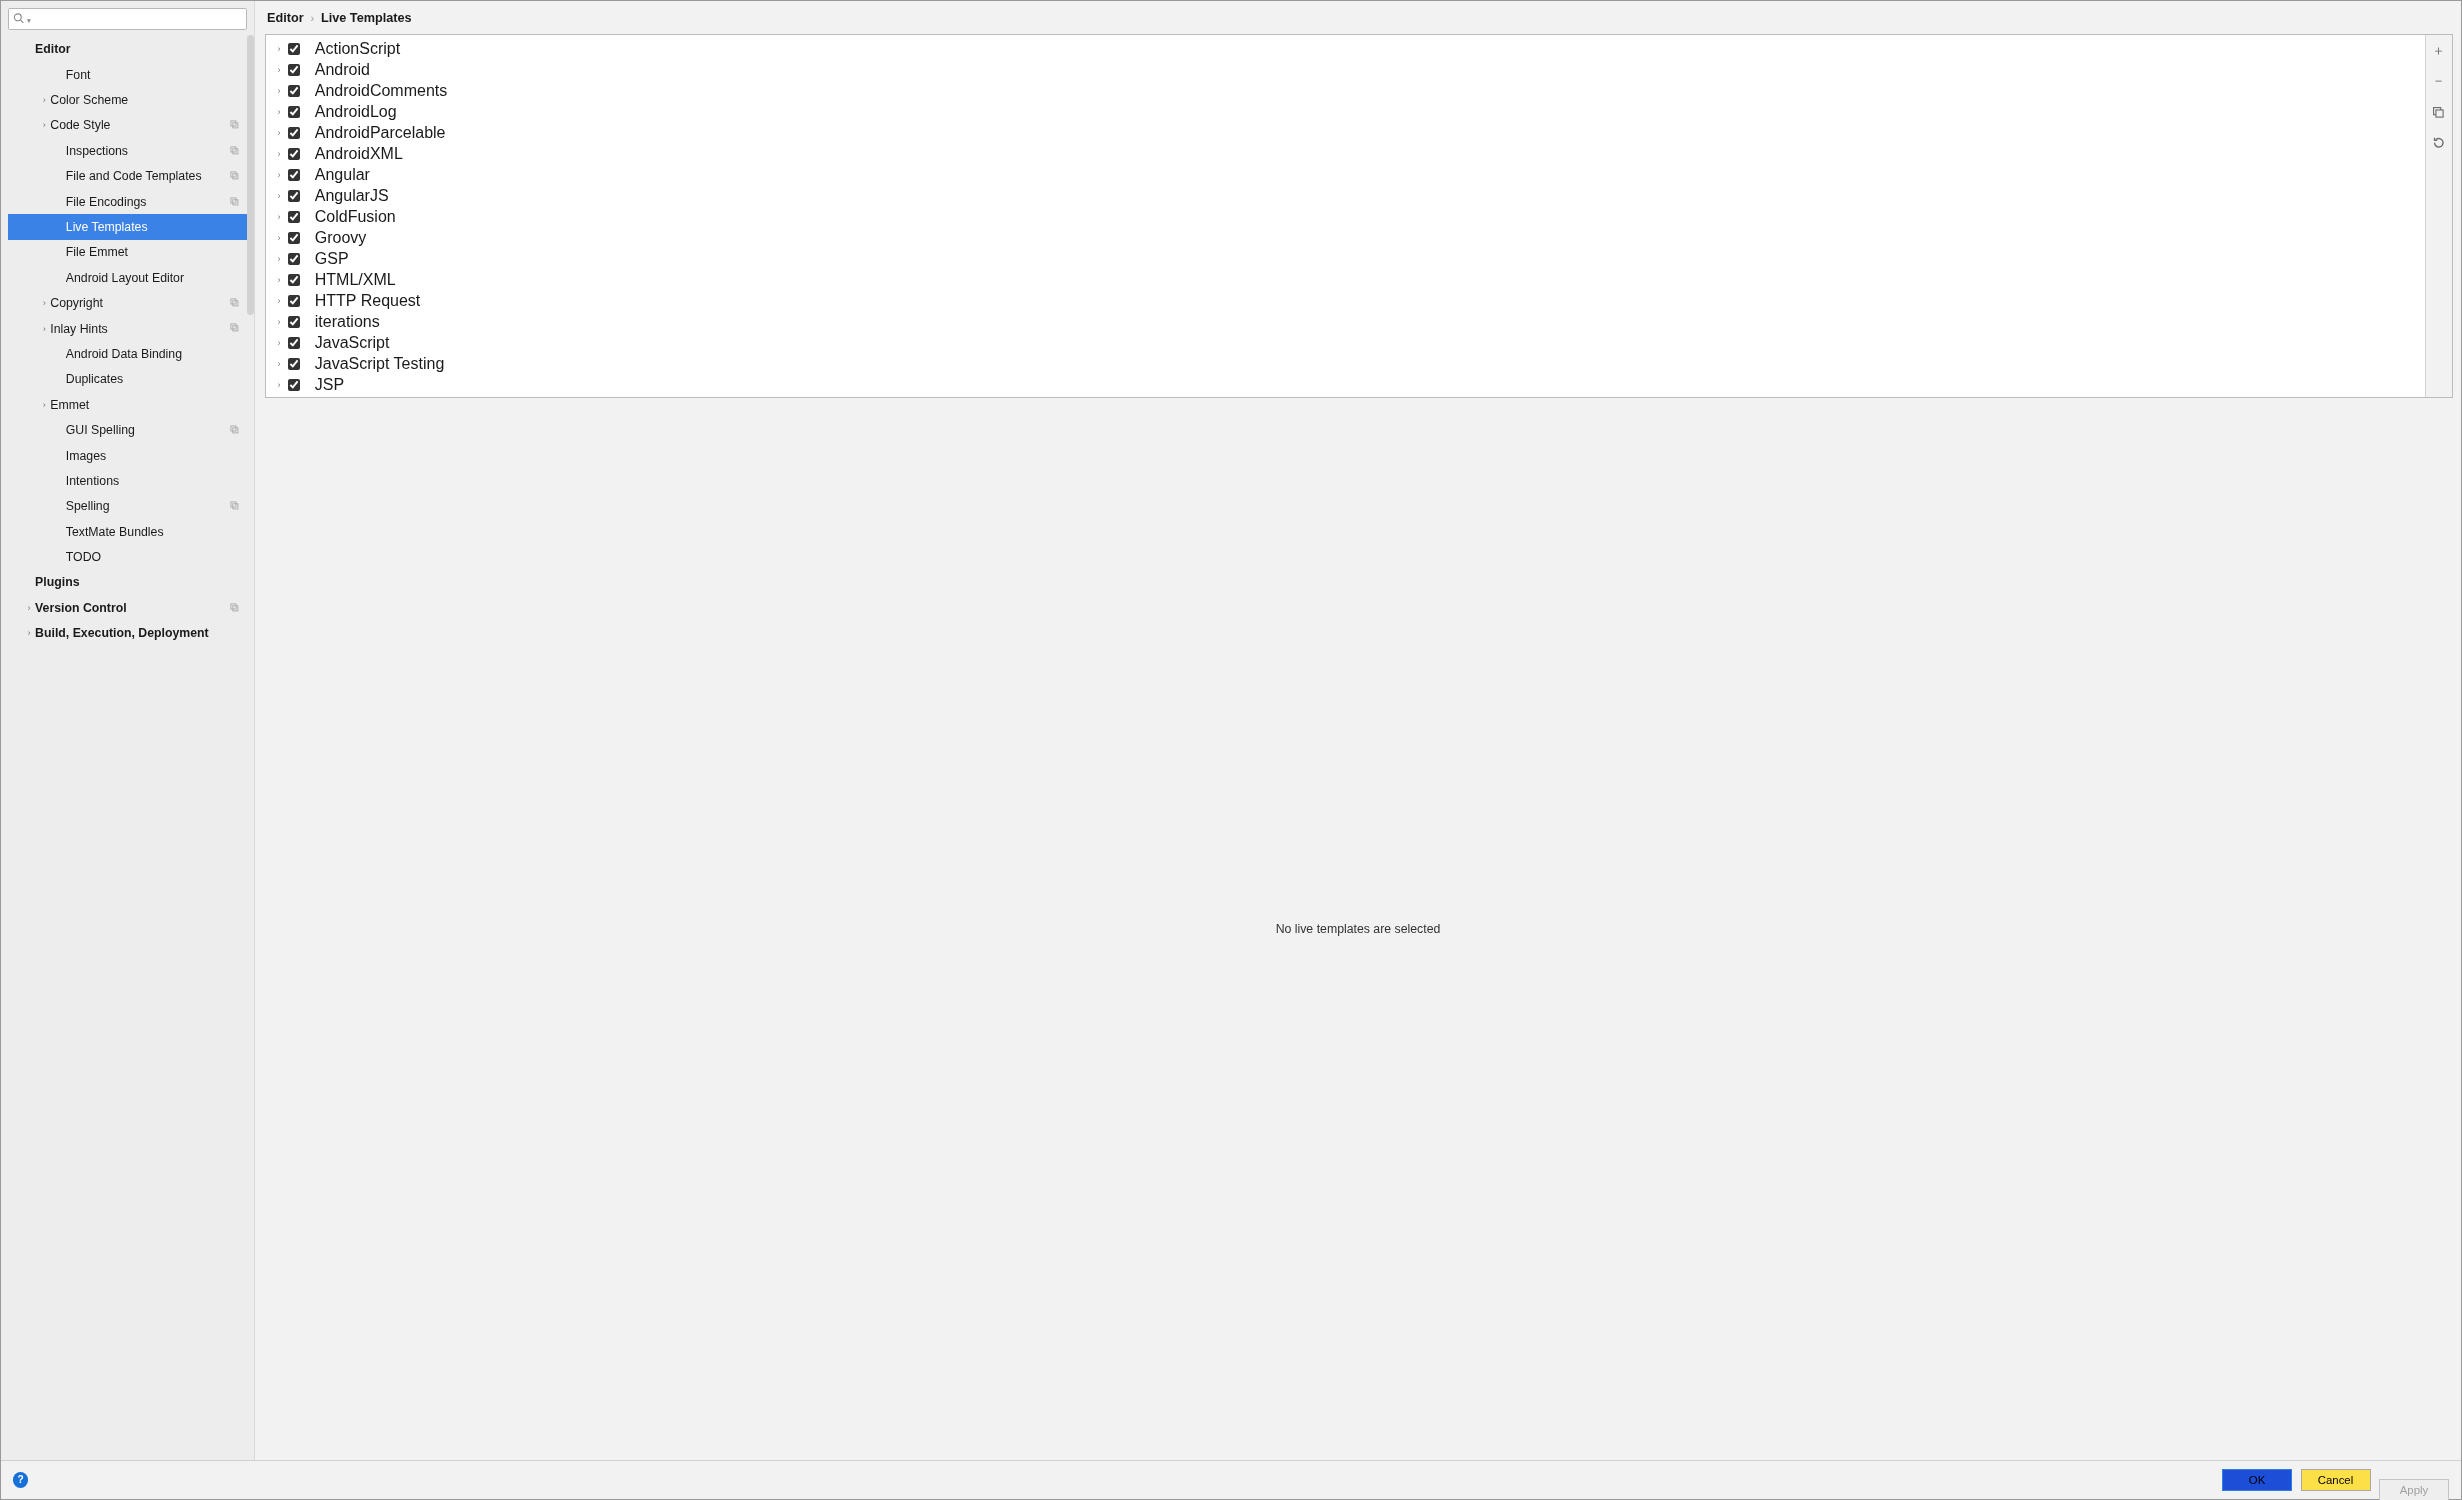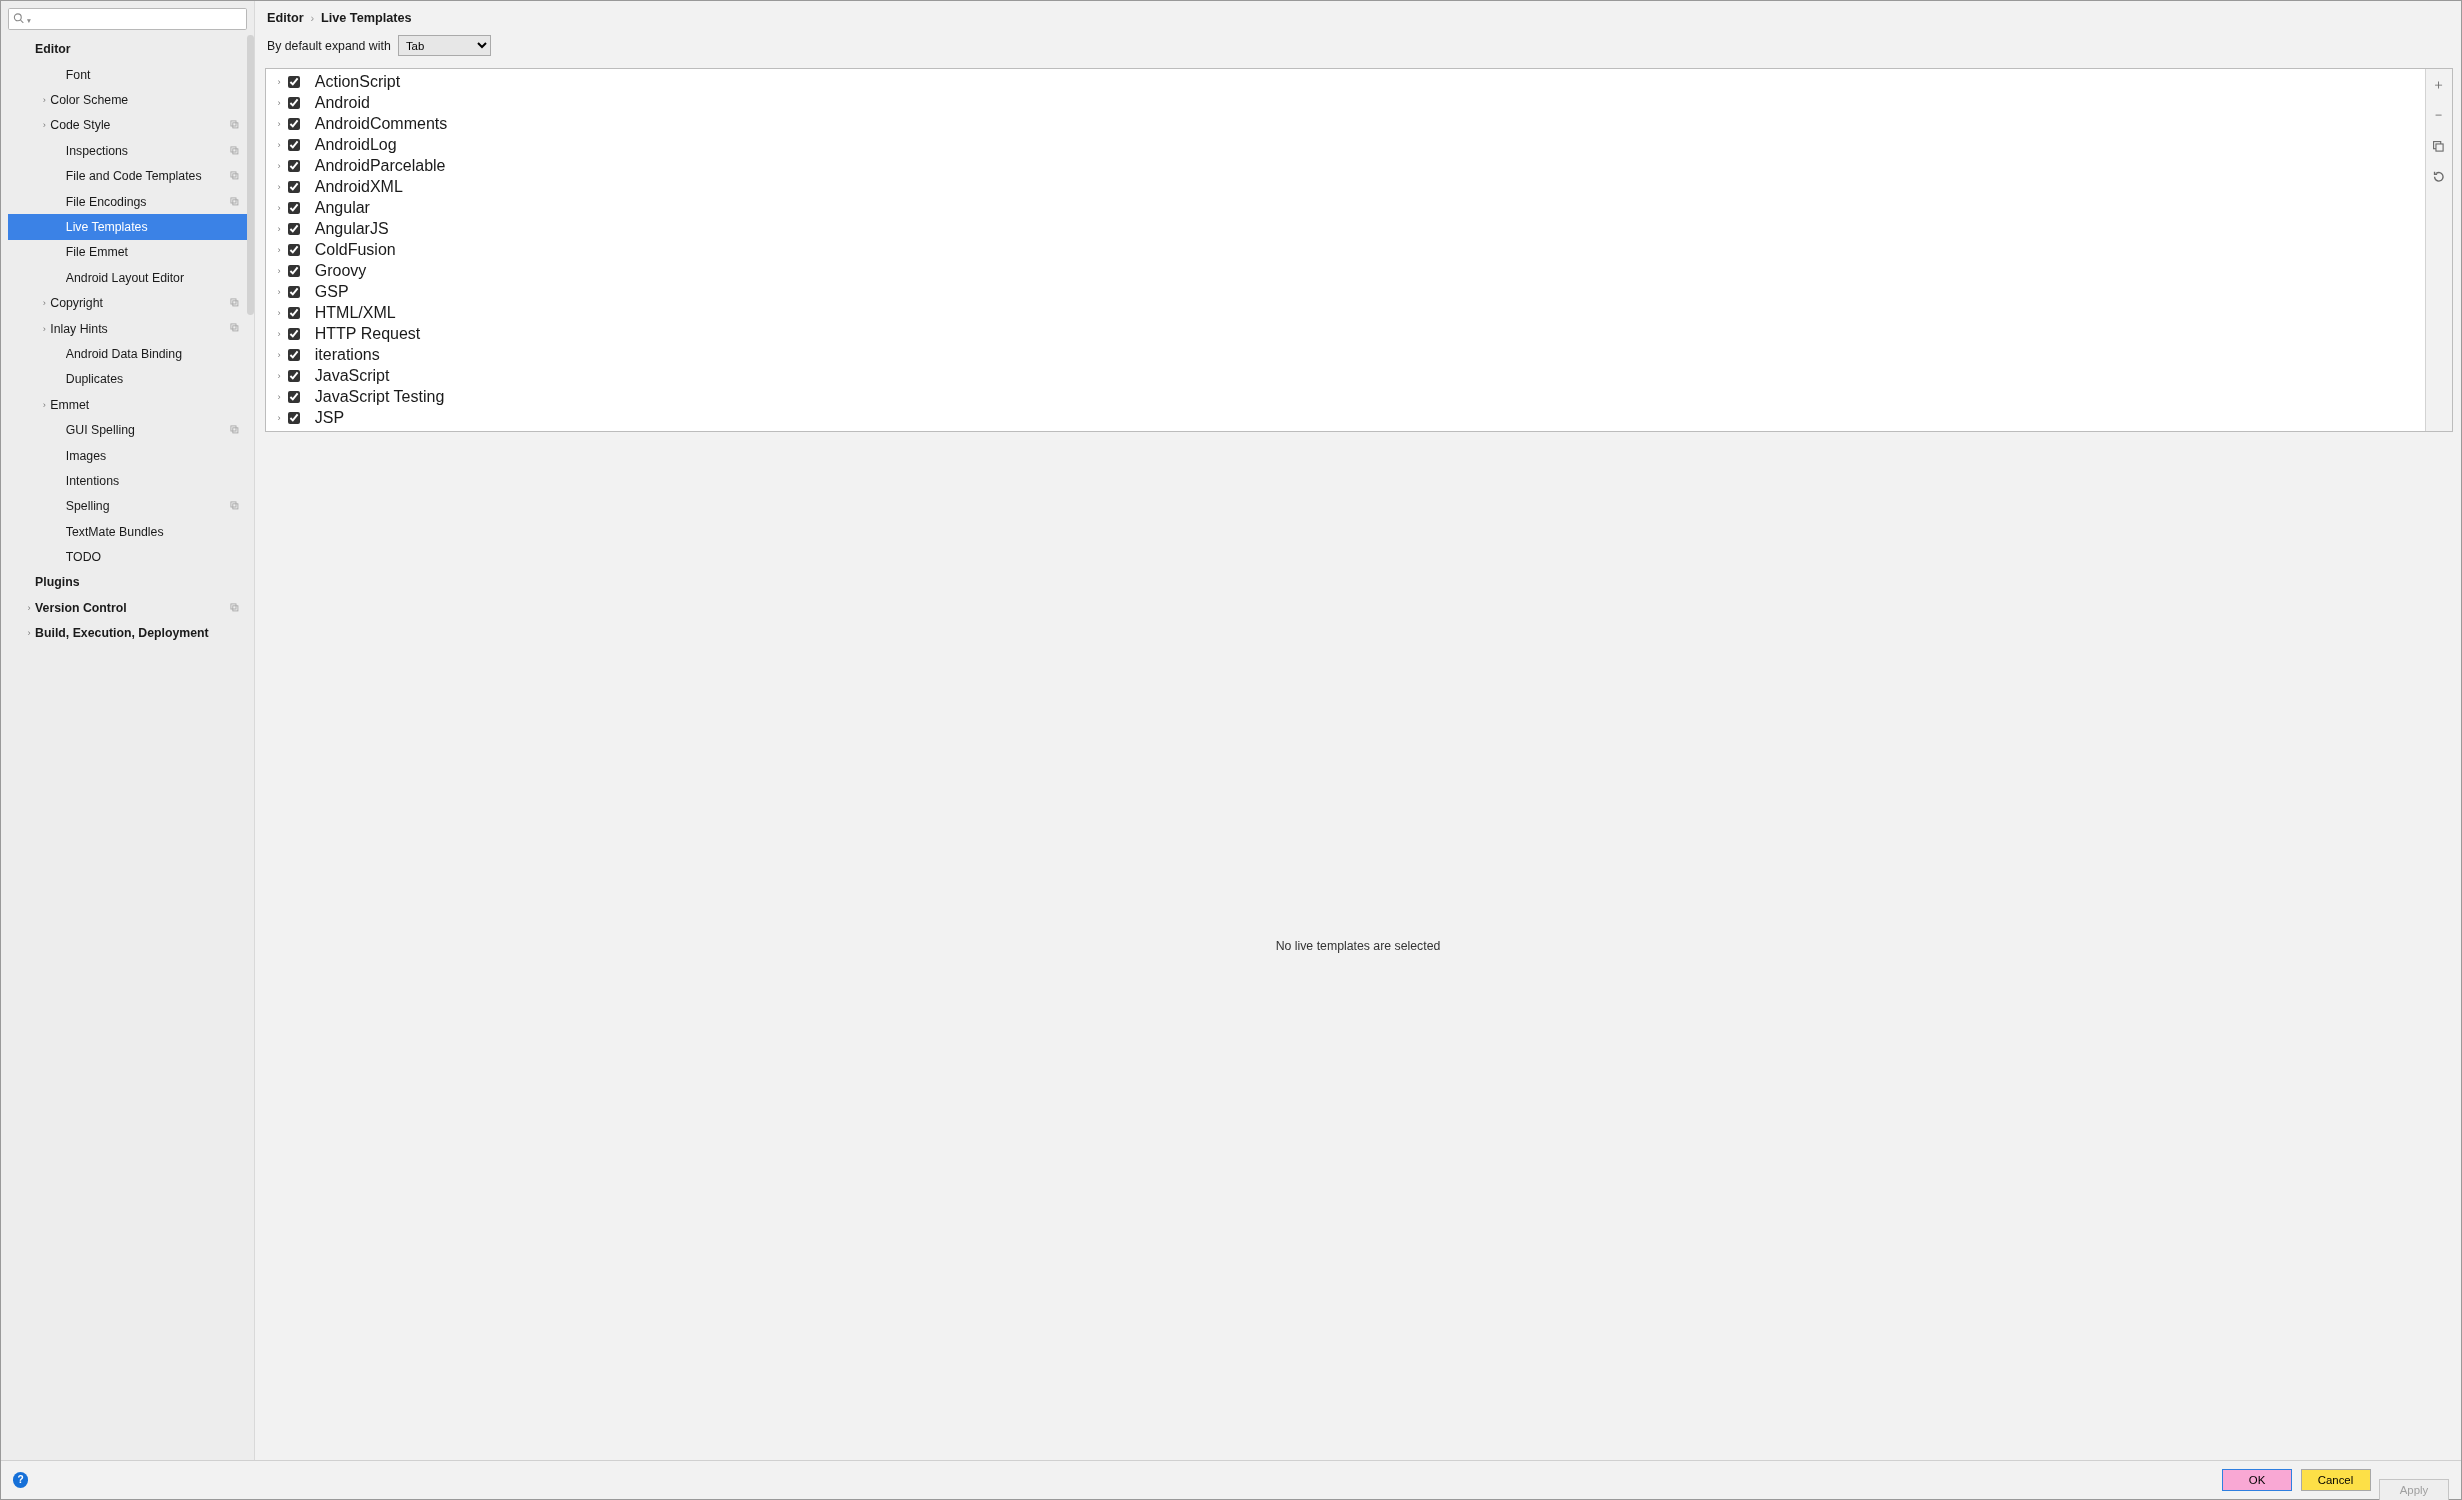--- a/index.html
+++ b/index.html
@@ -237,21 +237,21 @@
     height: 22px;
     min-width: 70px;
     padding: 0 13.6px;
     font-size: 11.4px;
     background: #fde047;
     border: 0.8px solid #a8a8a8;
     cursor: pointer;
   }
   .footer button.primary {
     border: 1.7px solid #2f7fe0;
-    background: #f9a8d4;
+    background: #1d4ed8;
   }
   .footer button:disabled {
     color: #a0a0a0;
     border-color: #c5c5c5;
     background: #eee;
     cursor: default;
     margin-top: 20px;
   }
   
   .sidebar-scroll-indicator {
@@ -420,26 +420,20 @@
     </div>
 
     <div class="content">
 
       <div class="breadcrumb">
         <span class="bc">Editor</span>
         <span class="sep">›</span>
         <span class="bc">Live Templates</span>
       </div>
 
-      <div class="default-row">
-        <span>By default expand with</span>
-        <select>
-          <option>Tab</option>
-        </select>
-      </div>
 
       <div class="list-wrap">
         <div class="template-list" id="template-list">
             <div class="tl-row">
               <span class="exp">›</span>
               <input type="checkbox" checked="" style="">
               <span class="name">ActionScript</span>
             </div>
             <div class="tl-row">
               <span class="exp">›</span>

